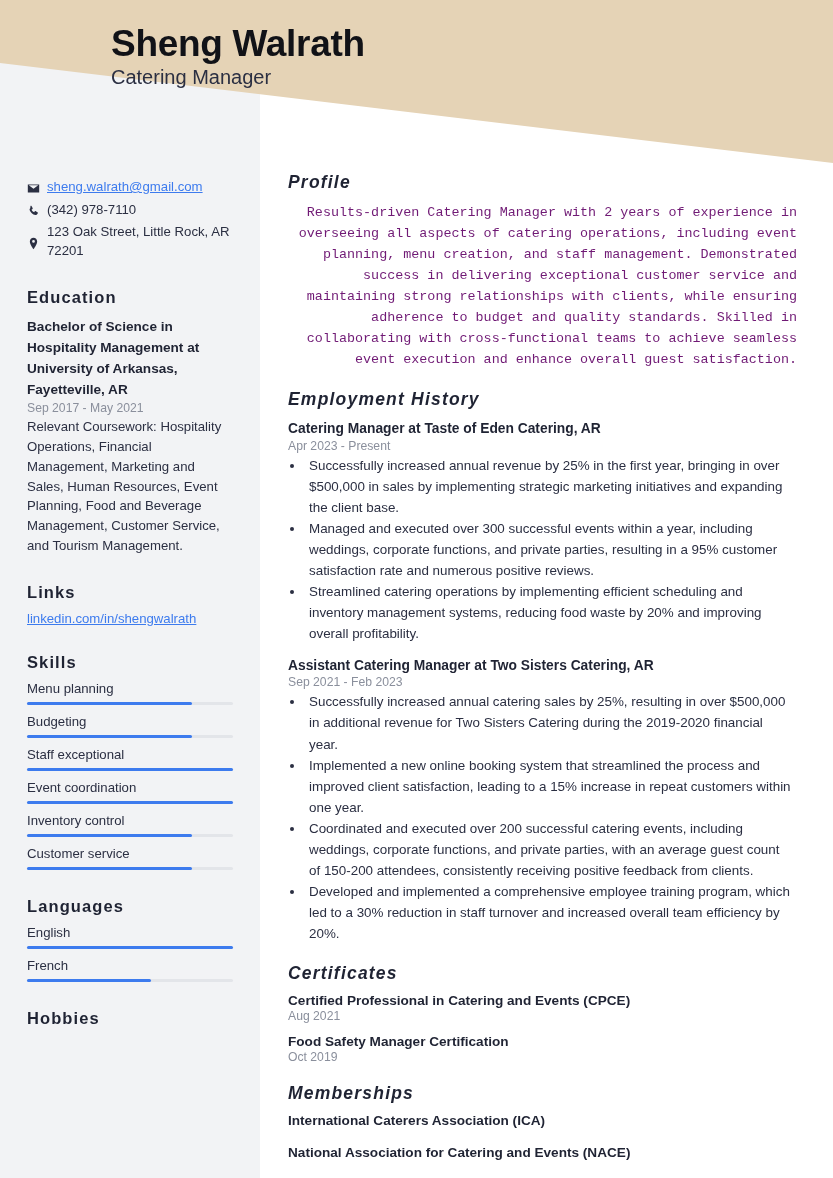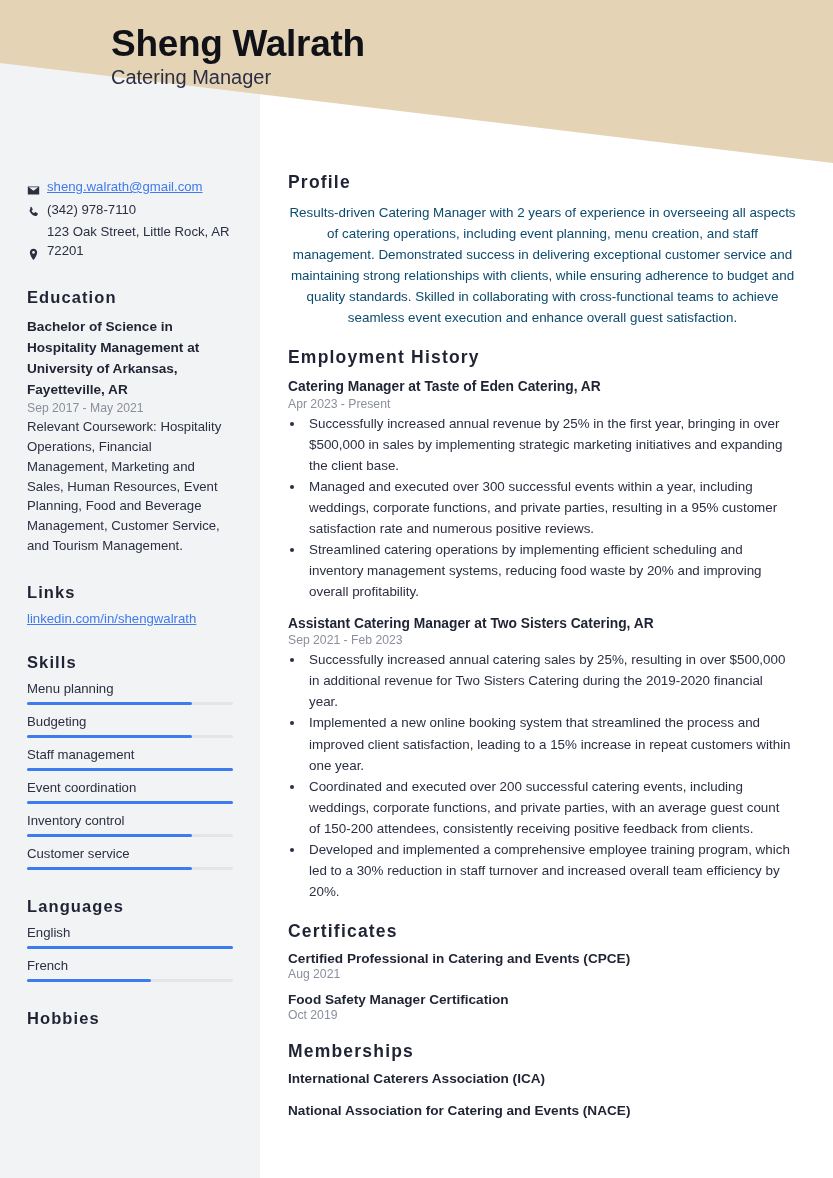--- a/index.html
+++ b/index.html
@@ -55,21 +55,21 @@
 
   
   .side-inner {
     position:absolute; left:0; top:0;
     width:260px;
     padding:178px 27px 0 27px;
     z-index:5;
   }
   .contact-row {
     display:flex;
-    align-items:flex-end;
+    align-items:center;
     margin-bottom:4px;
     font-size:13.2px;
     color:#2B2F42;
     line-height:1.42;
   }
   .contact-icon {
     width:20px; min-width:20px;
     padding-top:2px;
     display:flex;
     justify-content:flex-start;
@@ -143,27 +143,29 @@
     width:573px;
     padding:172px 36px 0 28px;
     z-index:2;
   }
   .main-h {
     font-size:17.5px;
     font-weight:bold;
     color:#1F2333;
     letter-spacing:1.2px;
     margin-bottom:9px;
+    font-style:italic;
   }
   .section { margin-bottom:19px; }
   .para {
     font-size:13.4px;
-    color:#0c4a6e;
+    color:#701a75;
     line-height:1.57;
-    text-align:center;
+    text-align:right;
+    font-family:Liberation Mono, monospace;
   }
   .job-head {
     font-size:13.8px;
     font-weight:bold;
     color:#1F2333;
     line-height:1.4;
   }
   .job-date {
     font-size:12.2px;
     color:#8A8F9C;
@@ -262,21 +264,21 @@
             <div class="bar-fill" style="width: 80%;"></div>
           </div>
         </div>
         <div class="bar-item">
           <div class="bar-label">Budgeting</div>
           <div class="bar-track">
             <div class="bar-fill" style="width: 80%;"></div>
           </div>
         </div>
         <div class="bar-item">
-          <div class="bar-label">Staff management</div>
+          <div class="bar-label">Staff exceptional</div>
           <div class="bar-track">
             <div class="bar-fill" style="width: 100%;"></div>
           </div>
         </div>
         <div class="bar-item">
           <div class="bar-label">Event coordination</div>
           <div class="bar-track">
             <div class="bar-fill" style="width: 100%;"></div>
           </div>
         </div>

